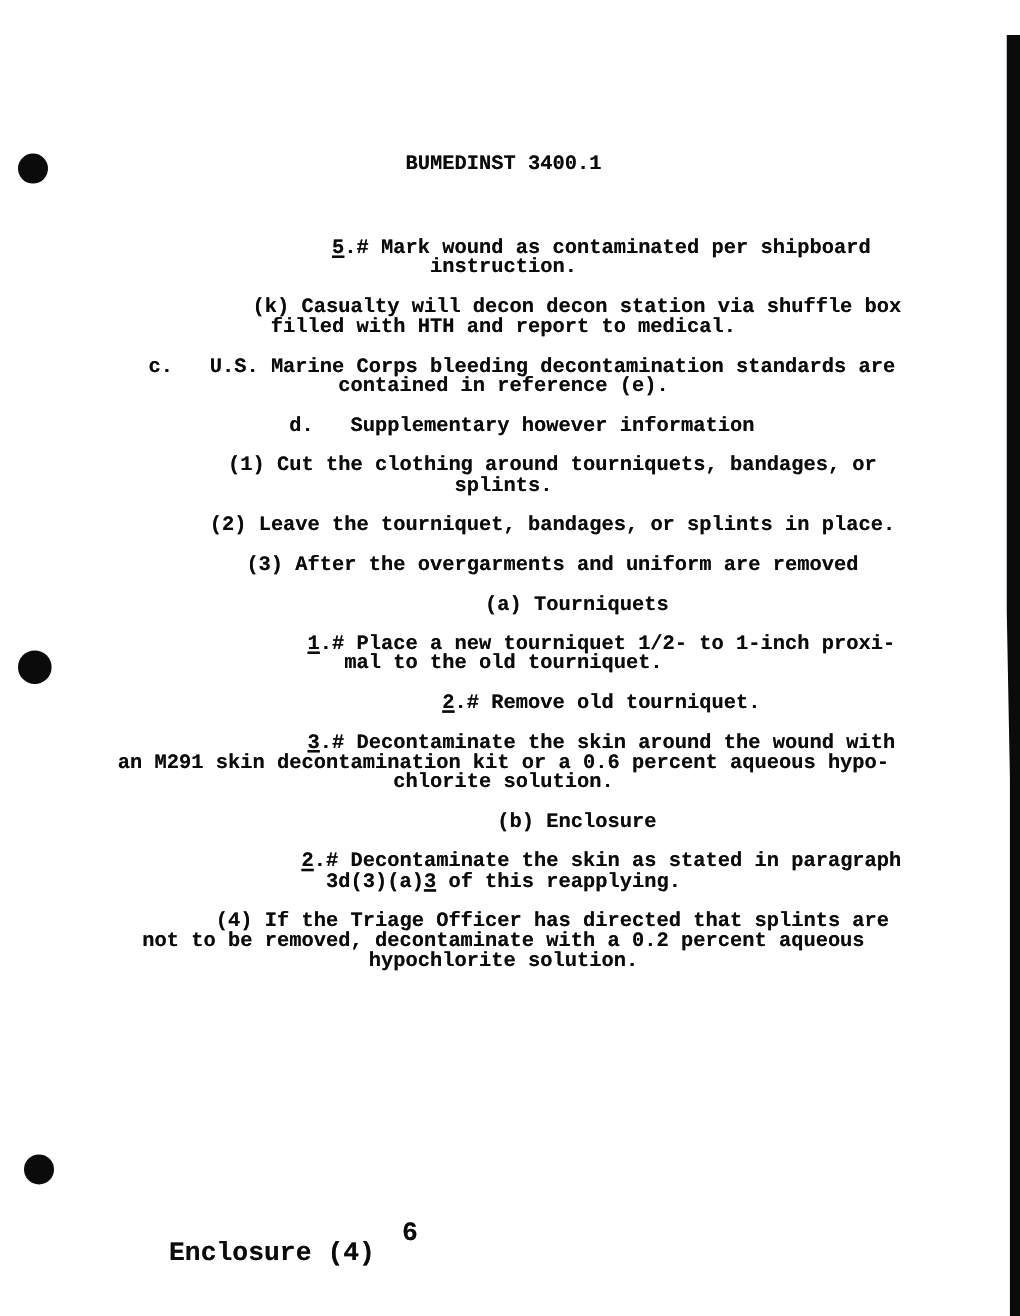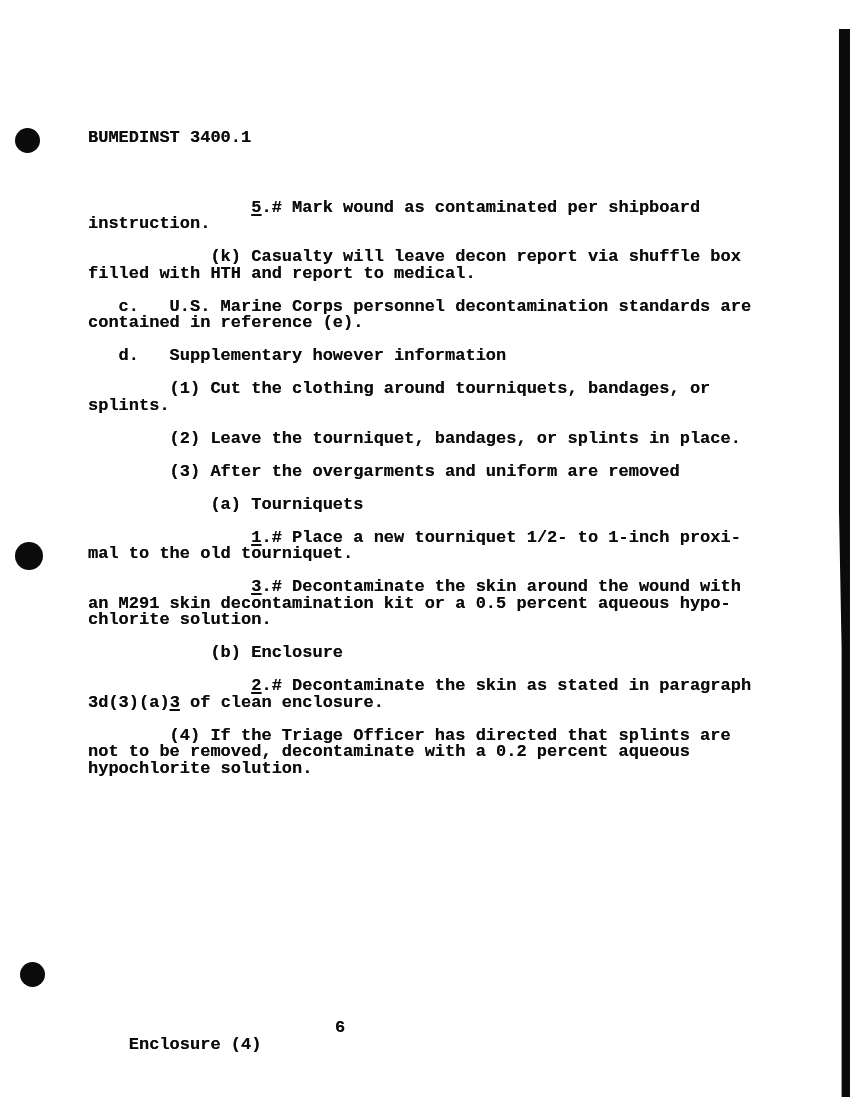--- a/index.html
+++ b/index.html
@@ -17,28 +17,28 @@
   
   .doc {
     position:absolute; left:88px; top:97px;
     color:var(--ink);
     font-size:17px; font-weight:700;
     line-height:16.5px;
     white-space:pre;
     letter-spacing:0;
     text-shadow:0 0 0.5px rgba(0,0,0,0.65);
   }
-  .doc-header { white-space:pre; margin:0 0 20px 0; }
-  .para { white-space:pre; margin:0 0 16.5px 0; }
+  .doc-header { white-space:pre; margin:0 0 20px 0;text-align:center; }
+  .para { white-space:pre; margin:0 0 16.5px 0;text-align:center; }
   .u { text-decoration:underline; text-underline-offset:2px; text-decoration-thickness:1.5px; }
 
   .footer {
     position:absolute; left:88px; top:1020px;
     color:var(--ink);
-    font-size:17px; font-weight:700; line-height:16.5px;
+    font-size:22px; font-weight:700; line-height:16.5px;
     white-space:pre;
     text-shadow:0 0 0.5px rgba(0,0,0,0.65);
   }
   .footer .pgnum { position:absolute; left:247px; top:0; }
 
   
   .hole-punch { position:absolute; background:var(--ink); border-radius:50%; }
   .hp1 { left:15px; top:128px; width:25px; height:25px; }
   .hp2 { left:15px; top:542px; width:28px; height:28px; }
   .hp3 { left:20px; top:962px; width:25px; height:25px; }
@@ -54,28 +54,28 @@
 <div class="page">
 
   <div class="hole-punch hp1"></div>
   <div class="hole-punch hp2"></div>
   <div class="hole-punch hp3"></div>
   <div class="edge-bar"></div>
 
   <div class="doc">
     <div class="doc-header">BUMEDINST 3400.1</div>
     <div><div class="para"><span>                </span><span class="u">5</span><span>.# Mark wound as contaminated per shipboard
-instruction.</span></div><div class="para"><span>            (k) Casualty will leave decon report via shuffle box
-filled with HTH and report to medical.</span></div><div class="para"><span>   c.   U.S. Marine Corps personnel decontamination standards are
+instruction.</span></div><div class="para"><span>            (k) Casualty will decon decon station via shuffle box
+filled with HTH and report to medical.</span></div><div class="para"><span>   c.   U.S. Marine Corps bleeding decontamination standards are
 contained in reference (e).</span></div><div class="para"><span>   d.   Supplementary however information</span></div><div class="para"><span>        (1) Cut the clothing around tourniquets, bandages, or
 splints.</span></div><div class="para"><span>        (2) Leave the tourniquet, bandages, or splints in place.</span></div><div class="para"><span>        (3) After the overgarments and uniform are removed</span></div><div class="para"><span>            (a) Tourniquets</span></div><div class="para"><span>                </span><span class="u">1</span><span>.# Place a new tourniquet 1/2- to 1-inch proxi-
-mal to the old tourniquet.</span></div><div class="para"><span>                </span><span class="u">3</span><span>.# Decontaminate the skin around the wound with
-an M291 skin decontamination kit or a 0.5 percent aqueous hypo-
+mal to the old tourniquet.</span></div><div class="para"><span>                </span><span class="u">2</span><span>.# Remove old tourniquet.</span></div><div class="para"><span>                </span><span class="u">3</span><span>.# Decontaminate the skin around the wound with
+an M291 skin decontamination kit or a 0.6 percent aqueous hypo-
 chlorite solution.</span></div><div class="para"><span>            (b) Enclosure</span></div><div class="para"><span>                </span><span class="u">2</span><span>.# Decontaminate the skin as stated in paragraph
-3d(3)(a)</span><span class="u">3</span><span> of clean enclosure.</span></div><div class="para"><span>        (4) If the Triage Officer has directed that splints are
+3d(3)(a)</span><span class="u">3</span><span> of this reapplying.</span></div><div class="para"><span>        (4) If the Triage Officer has directed that splints are
 not to be removed, decontaminate with a 0.2 percent aqueous
 hypochlorite solution.</span></div></div>
   </div>
 
   <div class="footer">
     <span class="enc">Enclosure (4)</span>
     <span class="pgnum">6</span>
   </div>
 
 </div>

